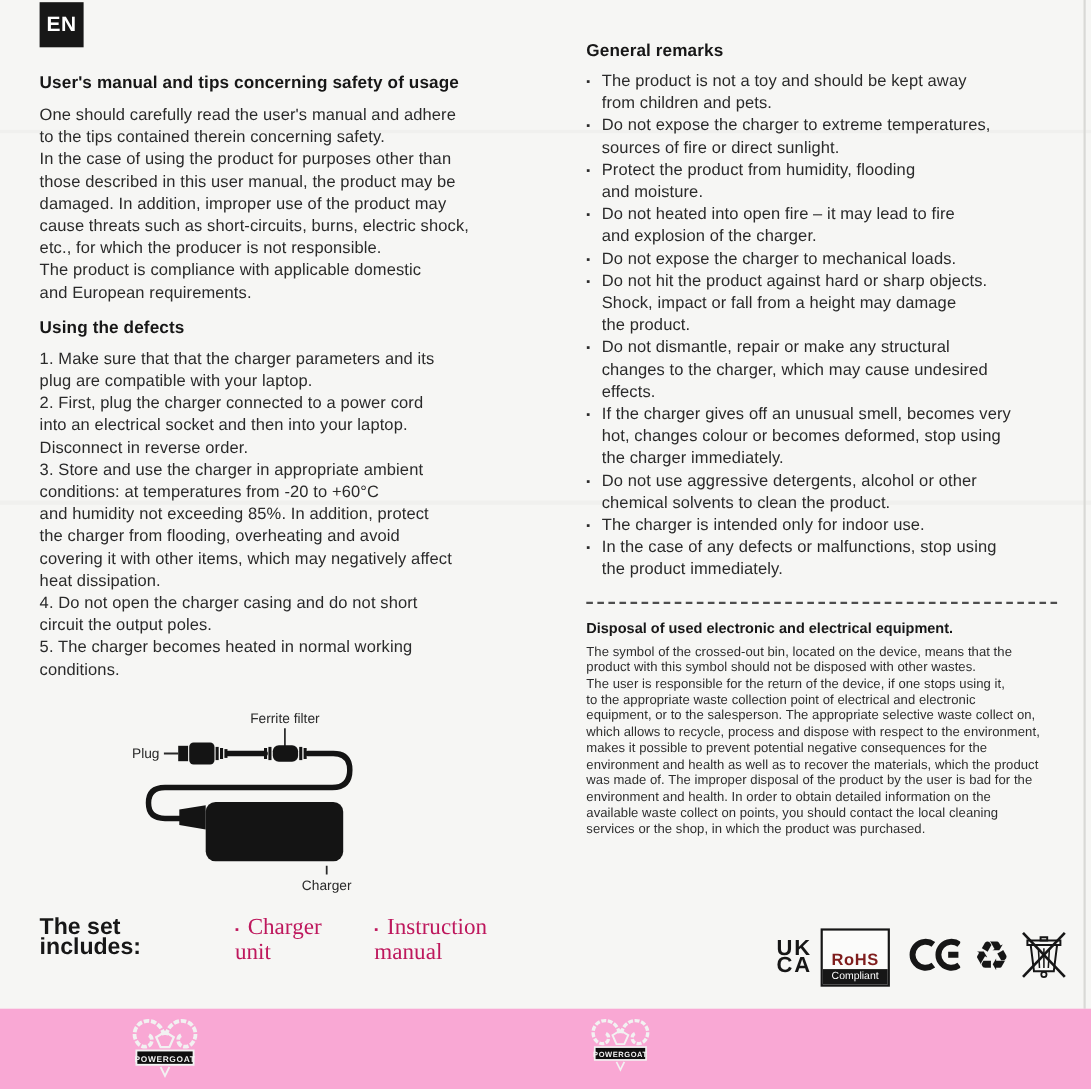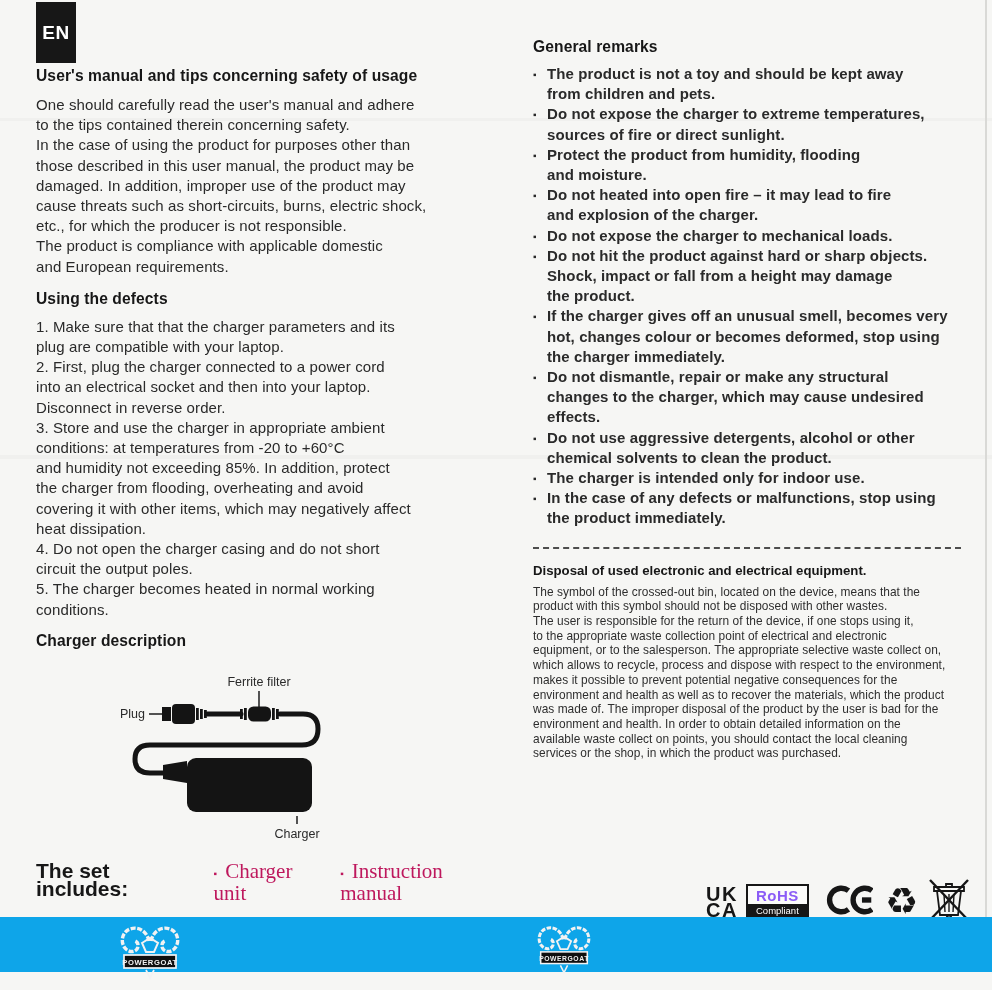--- a/index.html
+++ b/index.html
@@ -10,21 +10,21 @@
     font-family:"Liberation Sans", sans-serif;
   }
   .page {
     position:relative; width:992px; height:990px;
     background:#f6f6f4; overflow:hidden; color:#262626;
   }
   .scan-edge { position:absolute; left:985px; top:0; width:2px; height:917px; background:#d9d9d6; }
   .streak { position:absolute; left:0; width:992px; background:rgba(130,130,130,0.05); pointer-events:none; }
 
   .en-badge {
-    position:absolute; left:36px; top:2px; width:40px; height:61px;
+    position:absolute; left:36px; top:2px; width:40px; height:41px;
     background:#171717; color:#ffffff; font-weight:bold; font-size:19px;
     display:flex; align-items:center; justify-content:center; letter-spacing:.5px;
   }
 
   .col-left  { position:absolute; left:36px;  top:0; width:482px; }
   .col-right { position:absolute; left:533px; top:0; width:448px; }
 
   h2.section { margin:0; font-size:15.6px; line-height:17px; font-weight:bold; color:#171717; letter-spacing:.1px; }
   .body-text { margin:0; font-size:15px; line-height:20.2px; white-space:pre; letter-spacing:.1px; color:#2a2a2a; }
 
@@ -36,38 +36,38 @@
   .diagram       { display:block; margin-top:13px; }
   .set-line      { margin-top:15px; font-size:21px; line-height:18px; display:flex; align-items:baseline; }
   .set-label     { font-weight:bold; color:#171717; margin-right:12px; }
   .set-item      { margin-right:14px; color:#be185d;font-family:Liberation Serif, serif; }
   .set-item::before { content:"▪"; font-size:10px; margin-right:8px; position:relative; top:-1px; }
 
   #general-title { margin-top:38px; }
   ul.remarks { margin:9px 0 0 0; padding:0; list-style:none; }
   ul.remarks li {
     position:relative; padding-left:14px;
-    font-size:15px; line-height:20.2px; white-space:pre; letter-spacing:.1px; color:#2a2a2a;font-weight:bold;
+    font-size:15px; line-height:20.2px; white-space:pre; letter-spacing:.1px; color:#2a2a2a;
   }
   ul.remarks li::before { content:"▪"; position:absolute; left:0; top:1px; font-size:10px; line-height:20.2px; color:#2a2a2a; }
 
   .dashed-sep { margin-top:18px; width:428px; border-top:2px dashed #4d4d4d; height:0; }
   #disposal-title { margin-top:14px; font-size:13.2px; line-height:15px; font-weight:bold; color:#171717; }
   #disposal-body  { margin-top:7px; font-size:11.9px; line-height:14.7px; white-space:pre; letter-spacing:.05px; color:#2e2e2e; }
 
-  .cert-row { position:absolute; left:706px; top:846px; height:48px; display:flex; align-items:center;margin-top:32px; }
+  .cert-row { position:absolute; left:706px; top:846px; height:48px; display:flex; align-items:center; }
   .ukca { font-weight:bold; font-size:20px; line-height:16.5px; letter-spacing:1.5px; color:#161616; text-align:center; }
   .rohs-box { margin-left:8px; border:2.5px solid #161616; background:#fbfbfa; text-align:center; width:63px; }
-  .rohs-top { font-weight:bold; font-size:15px; line-height:17px; letter-spacing:.5px; color:#8b5cf6; padding-top:1px; }
+  .rohs-top { font-weight:bold; font-size:15px; line-height:17px; letter-spacing:.5px; color:#7f1d1d; padding-top:18px; }
   .rohs-bottom { background:#161616; color:#ffffff; font-size:9.5px; line-height:13px; padding-bottom:1px; }
   .ce-wrap { margin-left:16px; }
   .recycle-glyph { margin-left:12px; font-size:37px; line-height:40px; color:#161616; font-family:"DejaVu Sans", sans-serif; }
   .weee-wrap { margin-left:10px; }
 
-  .footer-bar { position:absolute; left:0; top:917px; width:992px; height:55px; background:#0ea5e9; }
+  .footer-bar { position:absolute; left:0; top:917px; width:992px; height:73px; background:#f9a8d4; }
   .brand-logo { position:absolute; top:8px; }
   .logo-1 { left:118px; }
   .logo-2 { left:535px; }
 </style>
 </head>
 <body>
 
 <div class="page">
 
   <div class="streak" style="top:118px;height:3px;"></div>
@@ -100,21 +100,20 @@
 conditions: at temperatures from -20 to +60°C
 and humidity not exceeding 85%. In addition, protect
 the charger from flooding, overheating and avoid
 covering it with other items, which may negatively affect
 heat dissipation.
 4. Do not open the charger casing and do not short
 circuit the output poles.
 5. The charger becomes heated in normal working
 conditions.</p>
 
-    <h2 class="section" id="desc-title">Charger description</h2>
 
     <svg class="diagram" width="482" height="185" viewBox="0 0 482 185">
 
       <text x="223" y="24" text-anchor="middle" font-size="12.5" fill="#2a2a2a">Ferrite filter</text>
       <line x1="223" y1="29" x2="223" y2="46" stroke="#2a2a2a" stroke-width="1.6"></line>
 
       <text x="109" y="56" text-anchor="end" font-size="12.5" fill="#2a2a2a">Plug</text>
       <line x1="113" y1="52" x2="126" y2="52" stroke="#2a2a2a" stroke-width="1.6"></line>
 
       <path d="M 171 52 H 205 M 244 52 H 267 Q 282 52 282 67 Q 282 83 266 83 H 114 Q 99 83 99 97 Q 99 111 114 111 L 129 111" fill="none" stroke="#141414" stroke-width="5" stroke-linecap="round"></path>
@@ -158,26 +157,26 @@
       <li>Do not expose the charger to extreme temperatures,
 sources of fire or direct sunlight.</li>
       <li>Protect the product from humidity, flooding
 and moisture.</li>
       <li>Do not heated into open fire – it may lead to fire
 and explosion of the charger.</li>
       <li>Do not expose the charger to mechanical loads.</li>
       <li>Do not hit the product against hard or sharp objects.
 Shock, impact or fall from a height may damage
 the product.</li>
+      <li>Do not dismantle, repair or make any structural
+changes to the charger, which may cause undesired
+effects.</li>
       <li>If the charger gives off an unusual smell, becomes very
 hot, changes colour or becomes deformed, stop using
 the charger immediately.</li>
-      <li>Do not dismantle, repair or make any structural
-changes to the charger, which may cause undesired
-effects.</li>
       <li>Do not use aggressive detergents, alcohol or other
 chemical solvents to clean the product.</li>
       <li>The charger is intended only for indoor use.</li>
       <li>In the case of any defects or malfunctions, stop using
 the product immediately.</li>
     </ul>
 
     <div class="dashed-sep"></div>
 
     <h3 id="disposal-title" style="margin:14px 0 0 0;">Disposal of used electronic and electrical equipment.</h3>

